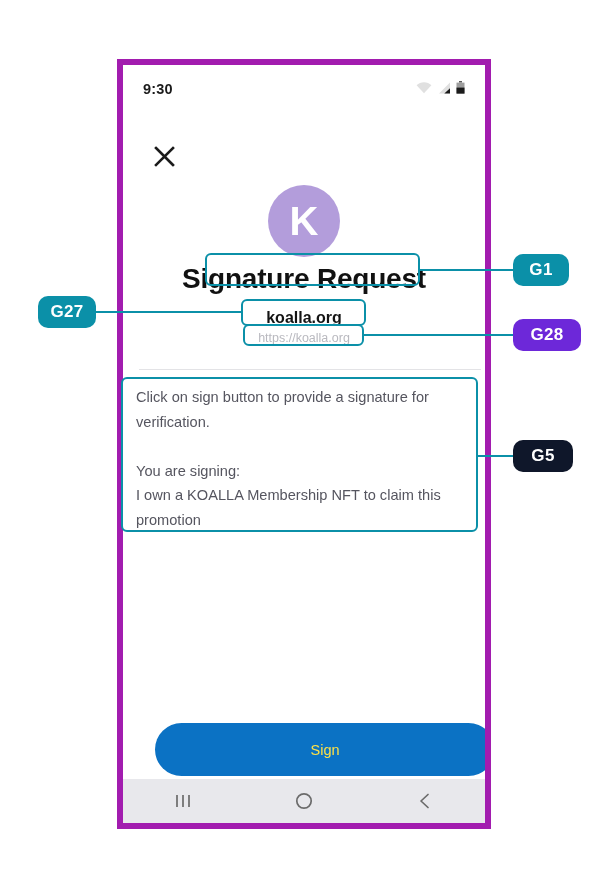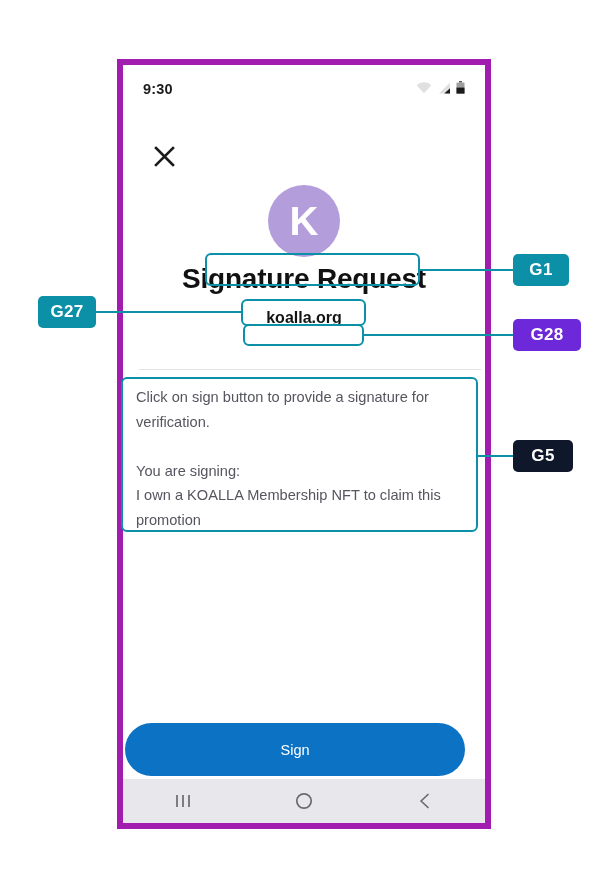--- a/index.html
+++ b/index.html
@@ -136,27 +136,27 @@
     width: 348px;
     font-size: 14.6px;
     line-height: 24.5px;
     color: #55555f;
     white-space: pre-wrap;
   }
 
   
   #sign-button {
     position: absolute;
-    left: 2px;
+    left: 32px;
     top: 658px;
     width: 340px;
     height: 53px;
     border-radius: 27px;
     border: none;
-    color: #ffffff;
+    color: #fde047;
     font-size: 14.5px;
     font-family: "Liberation Sans", sans-serif;
     cursor: pointer;
   }
 
   
   #nav-bar {
     position: absolute;
     left: 0;
     bottom: 0;
@@ -194,21 +194,21 @@
   }
   .anno-line {
     position: absolute;
     background: #0b90a8;
     height: 2px;
   }
   .anno-badge {
     position: absolute;
     box-sizing: border-box;
     background: #0b90a8;
-    border-radius: 5px;
+    border-radius: 10px;
     color: #ffffff;
     font-size: 17px;
     font-weight: bold;
     display: flex;
     align-items: center;
     justify-content: center;
     letter-spacing: 0.3px;
   }
 </style>
 </head>
@@ -246,20 +246,21 @@
     </svg>
   </div>
 
   <div id="avatar" style="background: rgb(179, 157, 219);">
     <span>K</span>
   </div>
 
   <div id="title">Signature Request</div>
 
   <div id="domain-name">koalla.org</div>
+  <div id="domain-url">https://koalla.org</div>
 
   <div id="divider"></div>
 
   <div id="message-body">Click on sign button to provide a signature for verification.
 
 You are signing:
 I own a KOALLA Membership NFT to claim this promotion</div>
 
   <button id="sign-button" style="background: rgb(11, 114, 196);">Sign</button>
 

